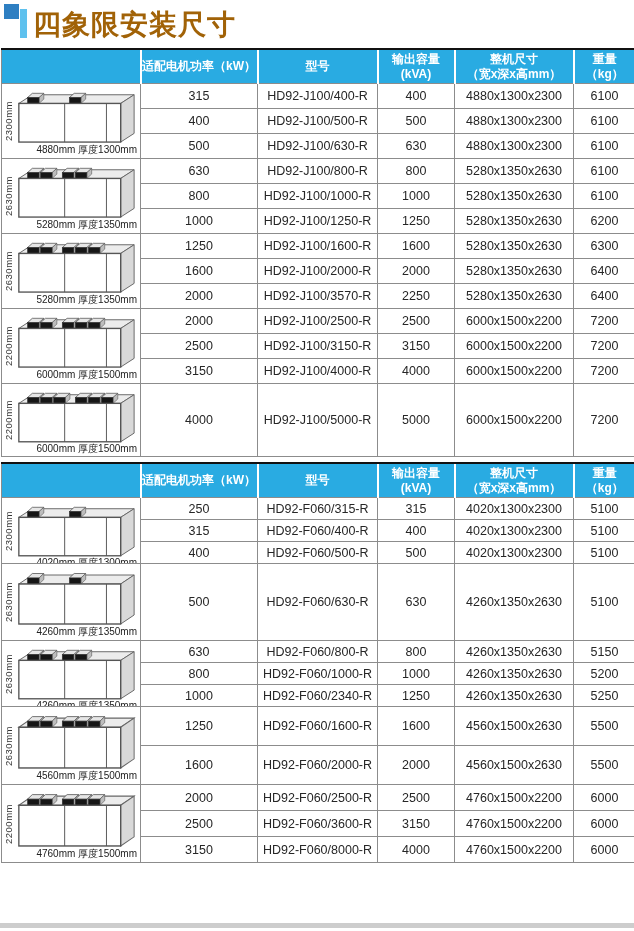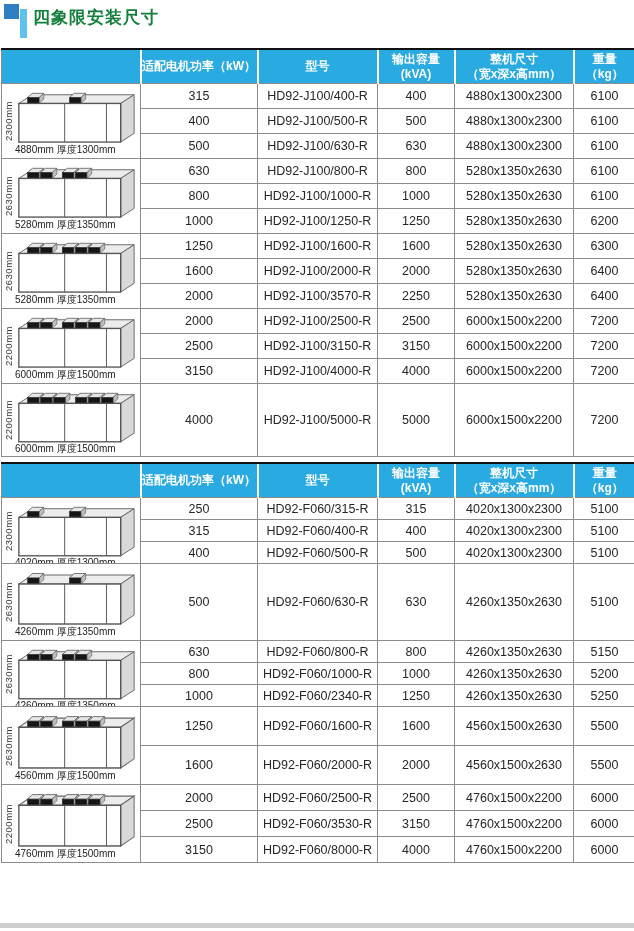--- a/index.html
+++ b/index.html
@@ -9,21 +9,21 @@
     position:relative;overflow:hidden;
     -webkit-font-smoothing:antialiased;
   }
   .page{position:relative;width:634px;height:931px;background:#fff;}
 
   
   .title-row{display:flex;align-items:flex-start;padding:3px 0 0 3px;height:36px;}
   .marker{position:relative;width:26px;height:36px;flex:0 0 26px;}
   .marker .sq{position:absolute;left:1px;top:1px;width:15px;height:15px;background:var(--marker-dark,#2e7fc2);}
   .marker .bar{position:absolute;left:17px;top:6px;width:7px;height:29px;background:var(--marker-light,#5ec1ee);}
-  .page-title{font-size:17px;font-weight:bold;color:#15803d;margin:3px 0 0 4px;letter-spacing:1px;}
+  .page-title{font-size:28px;font-weight:bold;color:#a16207;margin:3px 0 0 4px;letter-spacing:1px;}
 
   .section-title{
     color:var(--sect,#1697d6);font-size:17px;font-weight:bold;
     margin:1px 0 0 2px;height:22px;line-height:22px;letter-spacing:0.5px;
   }
 
   
   .tablehost{margin:9px 0 0 1px;}
   table.spec{border-collapse:collapse;table-layout:fixed;width:632px;border:1px solid #8c8c8c;}
   table.spec th{
@@ -41,21 +41,21 @@
 
   
   .cabwrap{display:flex;flex-direction:row;width:100%;}
   .vlab{
     flex:0 0 13px;display:flex;align-items:center;justify-content:center;
     writing-mode:vertical-rl;transform:rotate(180deg);
     font-size:9.5px;color:#333;letter-spacing:0.5px;
   }
   .cabcol{flex:1;display:flex;flex-direction:column;padding:3px 3px 1px 0;}
   .cabcol svg{flex:1;width:100%;display:block;}
-  .blab{height:13px;line-height:12px;font-size:10px;color:#222;text-align:left;white-space:nowrap;}
+  .blab{height:13px;line-height:12px;font-size:10px;color:#222;text-align:right;white-space:nowrap;}
 
   .footer-bar{position:absolute;left:0;bottom:3px;width:634px;height:5px;background:#cdcdcd;}
 </style>
 </head>
 <body>
 
 <div class="page">
 
   <div class="title-row">
     <span class="marker">
@@ -583,21 +583,21 @@
               </div>
             </td>
             <td>2000</td>
             <td>HD92-F060/2500-R</td>
             <td>2500</td>
             <td>4760x1500x2200</td>
             <td>6000</td>
           </tr>
           <tr style="height:26px" class="">
             <td>2500</td>
-            <td>HD92-F060/3530-R</td>
+            <td>HD92-F060/3600-R</td>
             <td>3150</td>
             <td>4760x1500x2200</td>
             <td>6000</td>
           </tr>
           <tr style="height:26px" class="">
             <td>3150</td>
             <td>HD92-F060/8000-R</td>
             <td>4000</td>
             <td>4760x1500x2200</td>
             <td>6000</td>

